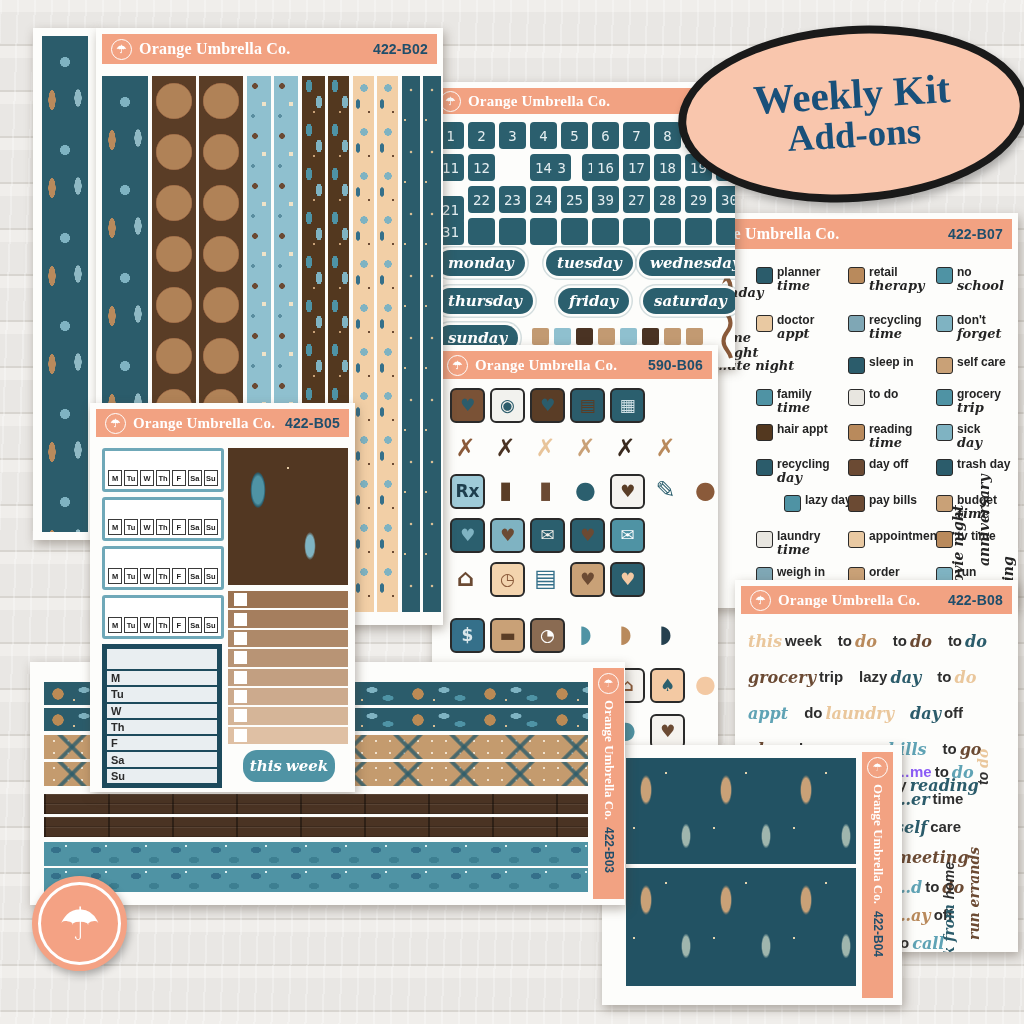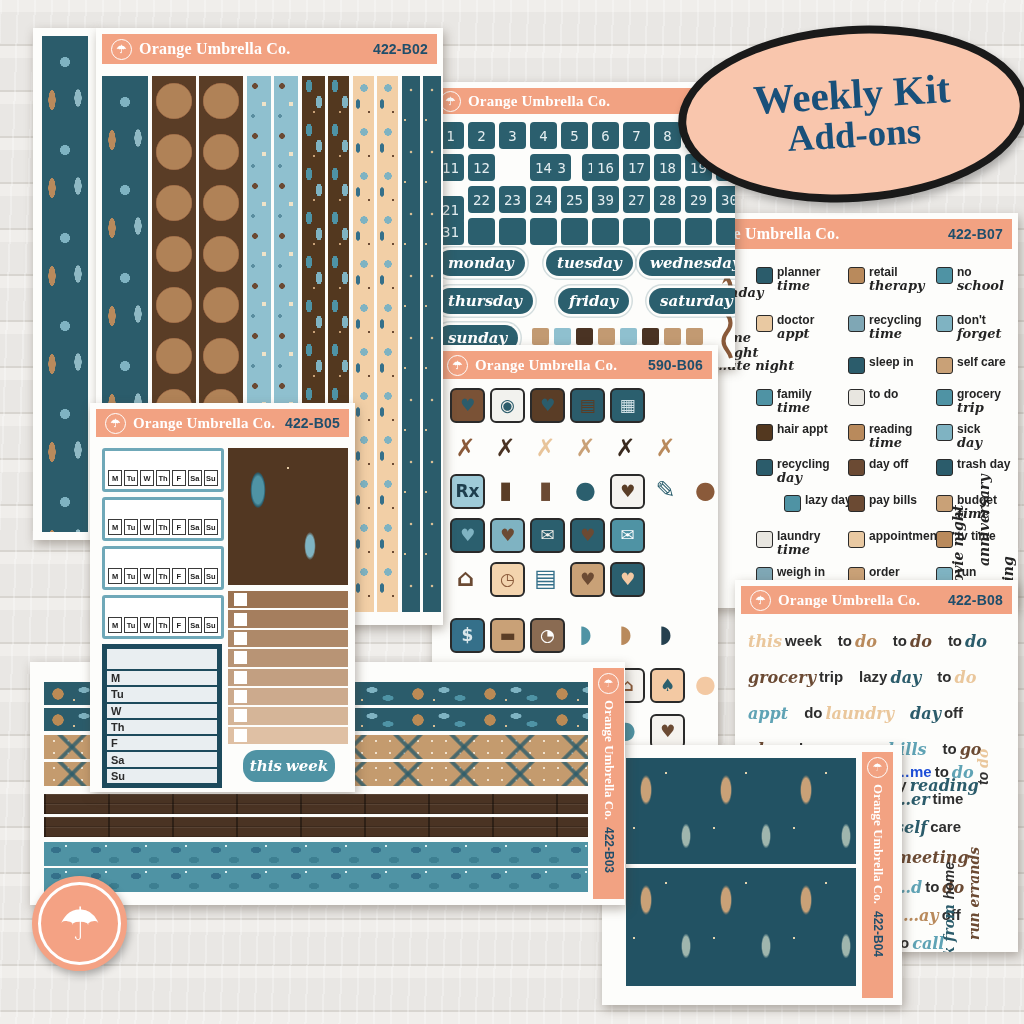--- a/index.html
+++ b/index.html
@@ -206,21 +206,21 @@
       <div class="dnum" style="left: 167px; top: 136px;"></div>
       <div class="dnum" style="left: 198px; top: 136px;"></div>
       <div class="dnum" style="left: 229px; top: 136px;"></div>
       <div class="dnum" style="left: 260px; top: 136px;"></div>
       <div class="dnum" style="left: 291px; top: 136px;"></div>
       <div class="wday" style="left: 12px; top: 168px;">monday</div>
       <div class="wday" style="left: 121px; top: 168px;">tuesday</div>
       <div class="wday" style="left: 214px; top: 168px;">wednesday</div>
       <div class="wday" style="left: 12px; top: 206px;">thursday</div>
       <div class="wday" style="left: 133px; top: 206px;">friday</div>
-      <div class="wday" style="left: 224px; top: 206px;">saturday</div>
+      <div class="wday" style="left: 218px; top: 206px;">saturday</div>
       <div class="wday" style="left: 12px; top: 243px;">sunday</div>
       <div class="swatch" style="left: 107px; top: 246px; background: rgb(194, 154, 114);"></div>
       <div class="swatch" style="left: 129px; top: 246px; background: rgb(143, 192, 207);"></div>
       <div class="swatch" style="left: 151px; top: 246px; background: rgb(74, 51, 35);"></div>
       <div class="swatch" style="left: 173px; top: 246px; background: rgb(194, 154, 114);"></div>
       <div class="swatch" style="left: 195px; top: 246px; background: rgb(143, 192, 207);"></div>
       <div class="swatch" style="left: 217px; top: 246px; background: rgb(74, 51, 35);"></div>
       <div class="swatch" style="left: 239px; top: 246px; background: rgb(194, 154, 114);"></div>
       <div class="swatch" style="left: 261px; top: 246px; background: rgb(194, 154, 114);"></div>
     </div>
@@ -414,21 +414,21 @@
           <span class="seg-s" style="color: rgb(43, 92, 107);">next</span>
           <span class="seg-n" style="color: rgb(46, 46, 46);">week</span>
         </div>
         <div class="b8item">
           <span class="seg-n" style="color: rgb(46, 46, 46);">currently</span>
           <span class="seg-s" style="color: rgb(43, 92, 107);">reading</span>
         </div>
       </div>
       <div class="b8row" style="left: 160px; top: 183px;">
         <div class="b8item">
-          <span class="seg-n" style="color: #1d4ed8;">…me</span>
+          <span class="seg-n" style="color: #8b5cf6;">…me</span>
           <span class="seg-n" style="color: rgb(46, 46, 46);">to</span>
           <span class="seg-s" style="color: rgb(95, 163, 181);">do</span>
         </div>
       </div>
       <div class="b8row" style="left: 160px; top: 210px;">
         <div class="b8item">
           <span class="seg-s" style="color: rgb(43, 92, 107);">…er</span>
           <span class="seg-n" style="color: rgb(46, 46, 46);">time</span>
         </div>
       </div>
@@ -443,21 +443,21 @@
           <span class="seg-s" style="color: rgb(107, 74, 51);">meeting</span>
         </div>
       </div>
       <div class="b8row" style="left: 160px; top: 298px;">
         <div class="b8item">
           <span class="seg-s" style="color: rgb(95, 163, 181);">…d</span>
           <span class="seg-n" style="color: rgb(46, 46, 46);">to</span>
           <span class="seg-s" style="color: rgb(107, 74, 51);">do</span>
         </div>
       </div>
-      <div class="b8row" style="left: 168px; top: 326px;">
+      <div class="b8row" style="left: 160px; top: 326px;">
         <div class="b8item">
           <span class="seg-s" style="color: rgb(185, 138, 92);">…ay</span>
           <span class="seg-n" style="color: rgb(46, 46, 46);">off</span>
         </div>
       </div>
       <div class="b8row" style="left: 160px; top: 354px;">
         <div class="b8item">
           <span class="seg-n" style="color: rgb(46, 46, 46);">to</span>
           <span class="seg-s" style="color: rgb(95, 163, 181);">call</span>
         </div>

